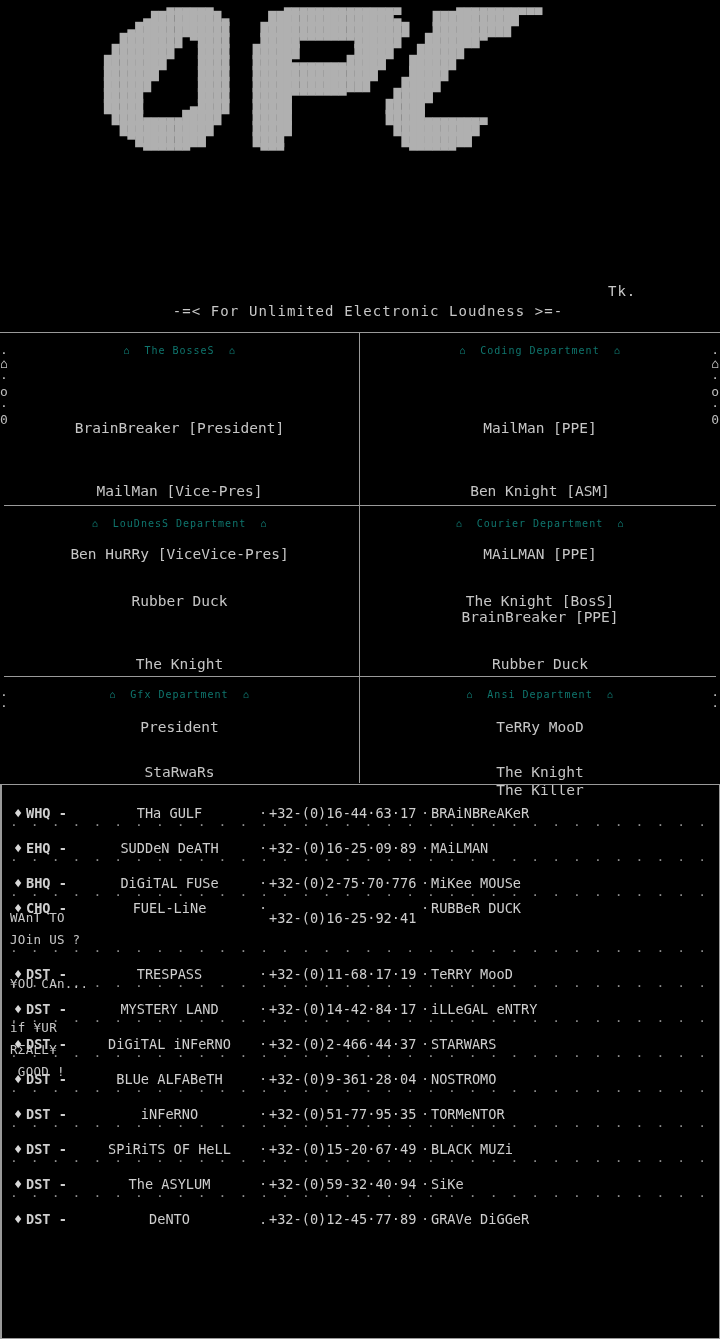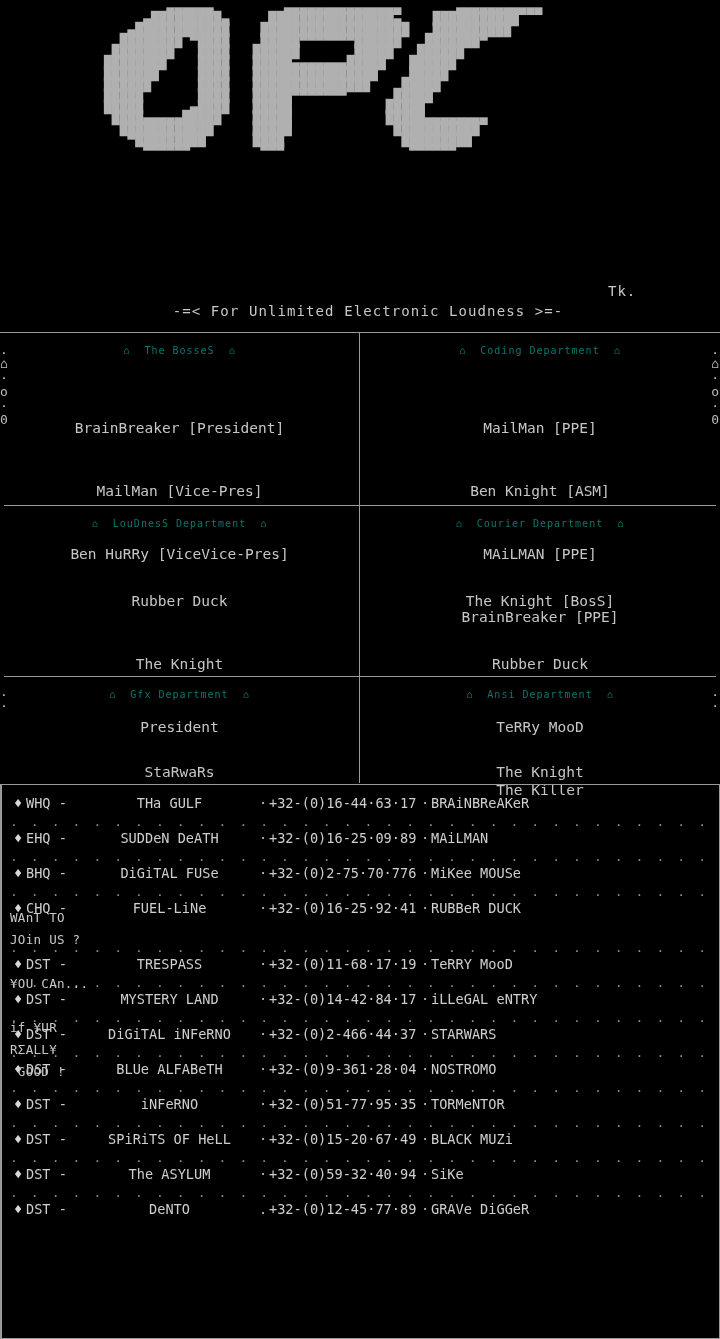--- a/index.html
+++ b/index.html
@@ -152,24 +152,24 @@
     display: flex;
     align-items: baseline;
     font-size: 13.6px;
     line-height: 19px;
     color: #cfcfcf;
     white-space: pre;
     height: 27px;
   }
   .bbs-row.tall { height: 48px; align-items: flex-start; }
   .b-dia { width: 16px; text-align: center; color: #d8d8d8; }
-  .b-tag { width: 56px; }
+  .b-tag { width: 56px; font-weight: bold; }
   .b-name { width: 175px; text-align: center; }
   .b-dot { width: 12px; text-align: center; color: #bbb; }
-  .b-phone { width: 150px; }
+  .b-phone { width: 150px; margin-top: 10px; }
   .b-dot2 { width: 12px; text-align: center; color: #bbb; }
   .b-sysop { flex: 1 1 auto; }
   .b-sysop .sub { display: block; text-align: right; padding-right: 4px; }
   .dots {
     font-size: 13px;
     line-height: 8px;
     color: #8f8f8f;
     letter-spacing: 2.6px;
     white-space: nowrap;
     overflow: hidden;

